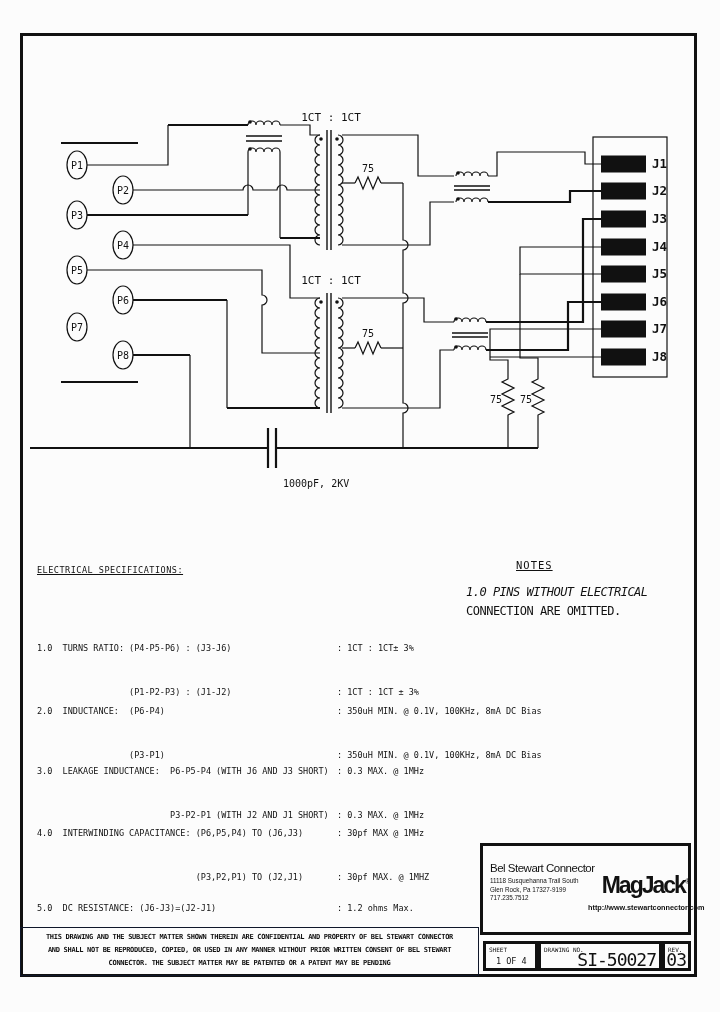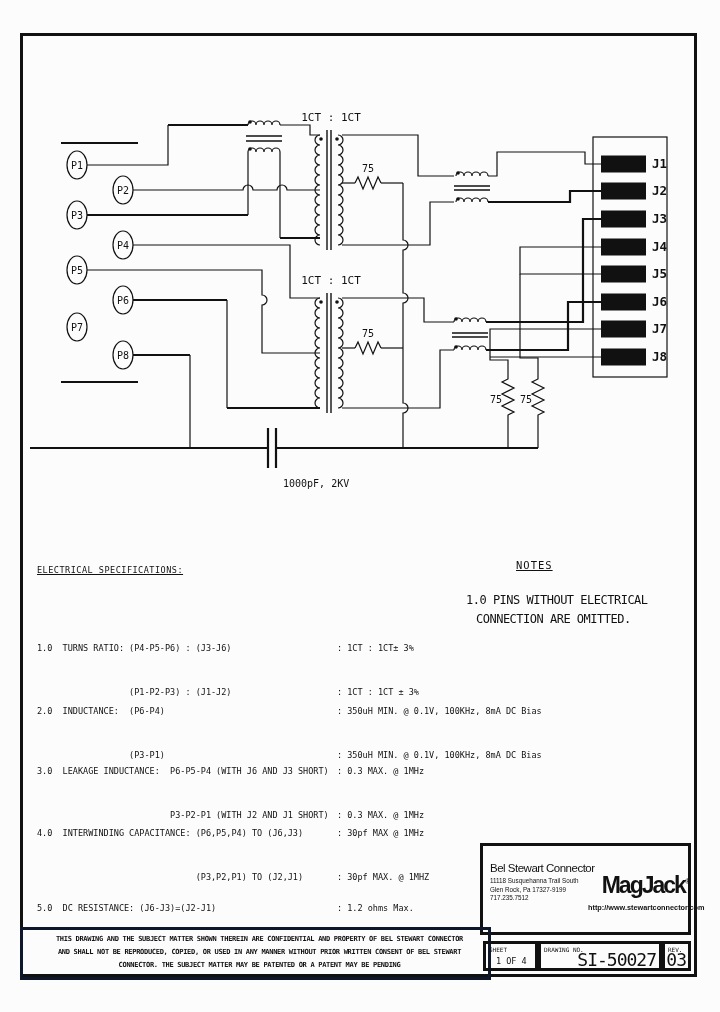--- a/index.html
+++ b/index.html
@@ -15,40 +15,40 @@
   svg.schem text{fill:#111;stroke:none;font-family:"DejaVu Sans Mono",monospace;}
   .t-ratio{font-size:11px;}
   .t-res{font-size:10px;}
   .t-cap{font-size:10px;}
   .t-j{font-size:12.5px;font-weight:bold;}
   .t-p{font-size:10px;}
   
   .notes{position:absolute;left:466px;top:559px;width:225px;}
   .notes .title{font-size:10.5px;margin-left:50px;text-decoration:underline;letter-spacing:1px;}
   .notes .nline{font-size:12px;line-height:19px;letter-spacing:-0.5px;}
-  .notes .nline.second{margin-left:10px;}
-  .notes .nline.first{margin-top:20px;}
+  .notes .nline.second{margin-left:0;}
+  .notes .nline.first{margin-top:12px;font-style:italic;}
   
   .espec-title{position:absolute;left:37px;top:565px;font-size:8.5px;text-decoration:underline;letter-spacing:0.5px;}
   .spec-row{position:absolute;left:37px;width:620px;}
   .spec-line{position:relative;height:13px;margin-top:31px;}
   .spec-left{position:absolute;left:0;top:0;font-size:8.5px;white-space:pre;letter-spacing:0;}
   .spec-right{position:absolute;left:300px;top:0;font-size:8.5px;white-space:pre;}
   
   .title-block{position:absolute;left:480px;top:843px;width:205px;height:86px;border:3px solid #111;display:flex;}
   .tb-left{width:98px;padding:16px 0 0 7px;}
   .tb-company{font-family:"Liberation Sans",sans-serif;font-size:11.5px;letter-spacing:-0.5px;white-space:nowrap;}
   .tb-addr{font-family:"Liberation Sans",sans-serif;font-size:6.3px;line-height:8.5px;margin-top:3px;white-space:nowrap;}
   .tb-right{flex:1;display:flex;flex-direction:column;align-items:center;justify-content:center;padding-top:6px;}
   .tb-logo{font-family:"Liberation Sans",sans-serif;font-weight:bold;font-size:23px;letter-spacing:-2px;white-space:nowrap;}
   .tb-logo sup{font-size:8px;letter-spacing:0;}
   .tb-url{font-family:"Liberation Sans",sans-serif;font-weight:bold;font-size:7.3px;margin-top:4px;white-space:nowrap;}
   
-  .disclaimer{position:absolute;left:20px;top:927px;width:457px;height:44px;border:3px solid #0f172a;
-              text-align:center;font-size:7px;font-weight:bold;line-height:13px;padding-top:3px;box-sizing:content-box;letter-spacing:-0.3px;padding-left:8px;}
+  .disclaimer{position:absolute;left:20px;top:927px;width:457px;height:44px;border:1px solid #0f172a;
+              text-align:center;font-size:7px;font-weight:bold;line-height:13px;padding-top:3px;box-sizing:content-box;letter-spacing:-0.3px;}
   
   .stamp{position:absolute;top:941px;border:3px solid #111;height:30px;box-sizing:border-box;}
   .stamp .lbl{font-size:6px;padding:2px 0 0 3px;letter-spacing:0;}
   .stamp-sheet{left:483px;width:55px;}
   .stamp-sheet .val{font-size:8.5px;margin:3px 0 16px 10px;}
   .stamp-drawing{left:538px;width:124px;}
   .stamp-drawing .val{position:absolute;right:3px;top:5px;font-size:18px;letter-spacing:-1px;}
   .stamp-rev{left:662px;width:29px;}
   .stamp-rev .val{position:absolute;right:2px;top:5px;font-size:18px;letter-spacing:-1px;}
 </style>

